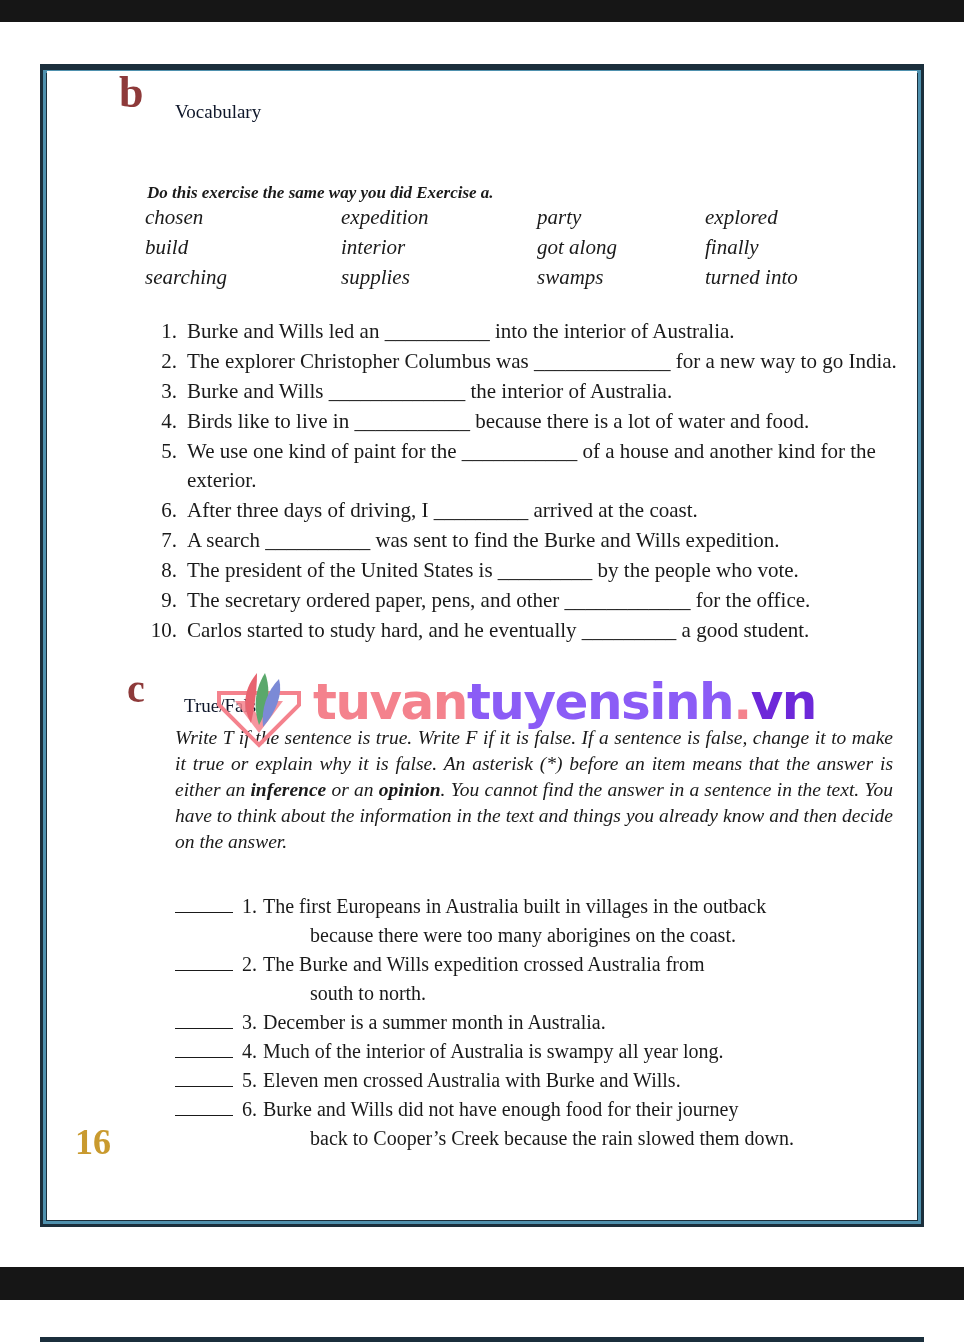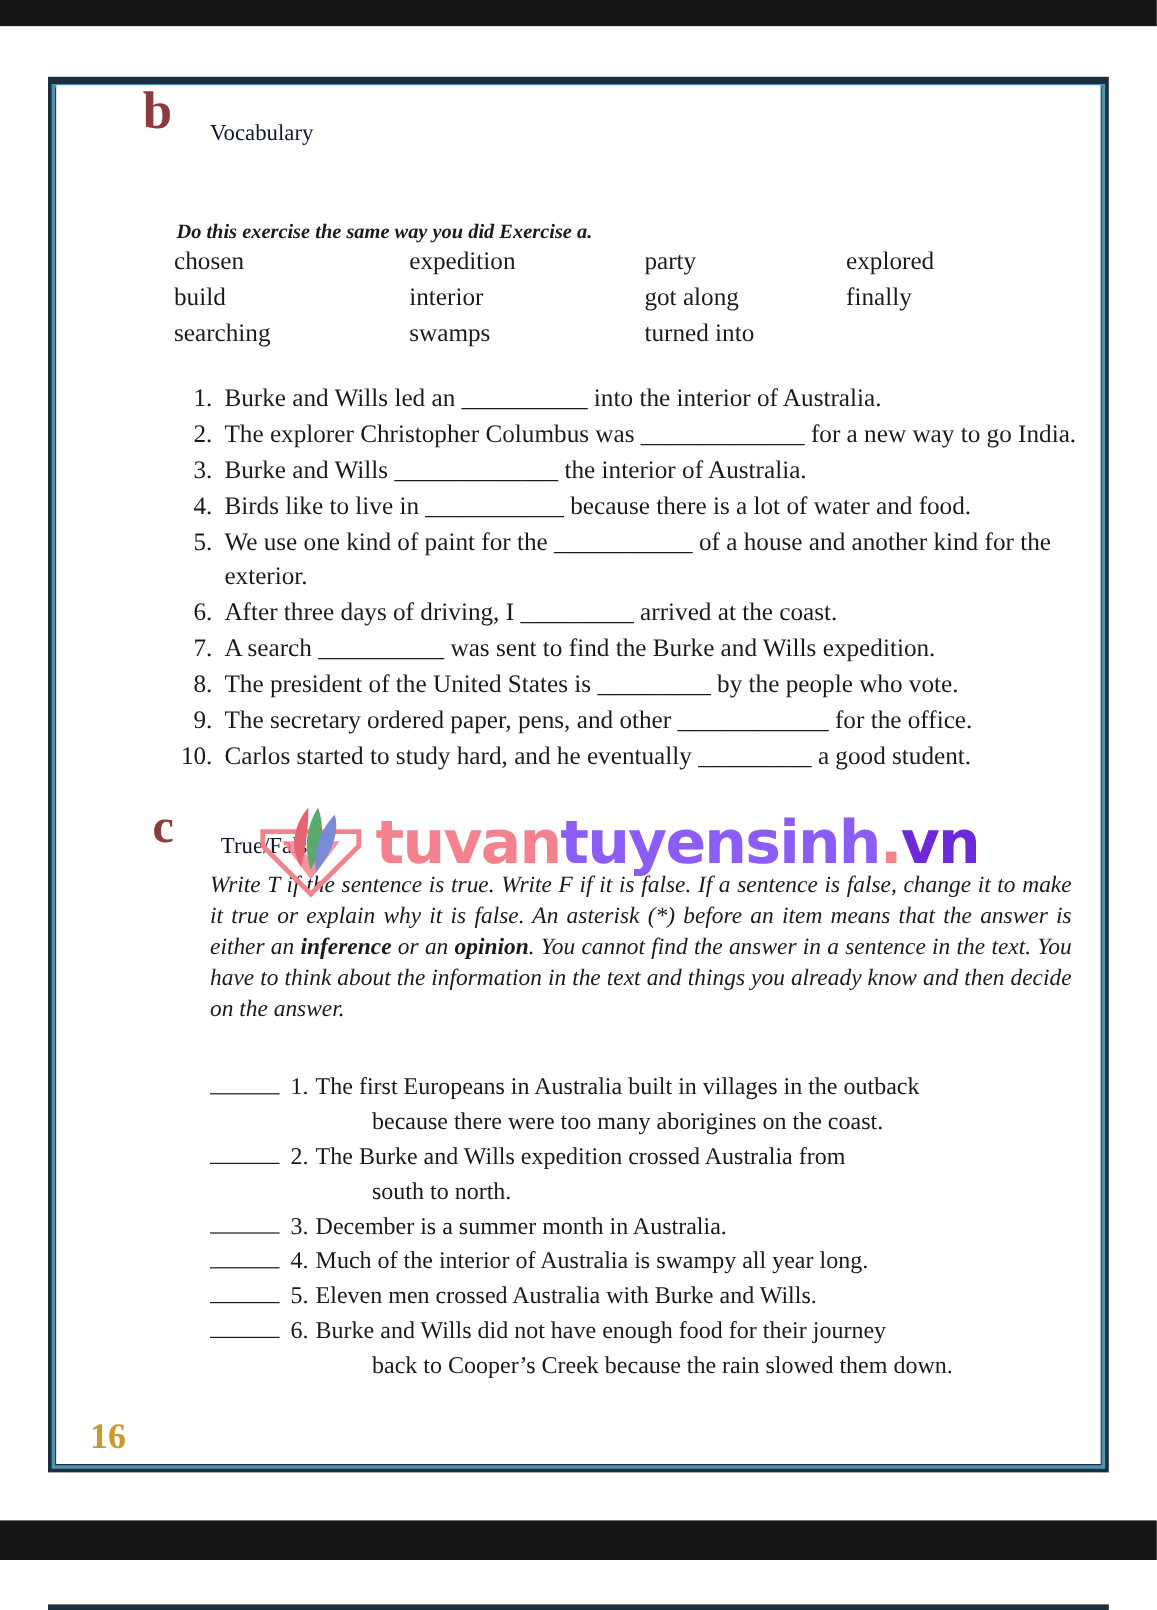--- a/index.html
+++ b/index.html
@@ -112,21 +112,21 @@
     position: absolute;
     left: 98px; top: 134px;
     width: 740px;
   }
   .wb-row {
     display: flex;
     height: 30px;
     font-size: 21px;
     color: #1a1a1a;
   }
-  .wb-cell { width: 196px; flex: none; }
+  .wb-cell { width: 196px; flex: none; font-style: italic; }
   .wb-cell:nth-child(3) { width: 168px; }
 
   .numlist {
     position: absolute;
     left: 98px; top: 246px;
     width: 790px;
     font-size: 21px;
     color: #1a1a1a;
   }
   .nl-item {
@@ -177,22 +177,22 @@
     border-bottom: 1.6px solid #1a1a1a;
     height: 17px;
     margin-right: 9px;
   }
   .tf-num { flex: none; margin-right: 6px; }
   .tf-body { flex: 1; }
   .tf-cont { padding-left: 135px; }
 
   .page-num {
     position: absolute;
-    left: 28px; top: 1110px;
-    font-size: 30px;
+    left: 28px; top: 1050px;
+    font-size: 36px;
     font-weight: bold;
     color: #c99a2e;
     font-family: "Liberation Serif", serif;
   }
 
   
   .watermark {
     position: absolute;
     left: 158px; top: 600px;
     width: 570px; height: 78px;
@@ -244,20 +244,21 @@
             <span class="wb-cell">explored</span>
           </div>
           <div class="wb-row">
             <span class="wb-cell">build</span>
             <span class="wb-cell">interior</span>
             <span class="wb-cell">got along</span>
             <span class="wb-cell">finally</span>
           </div>
           <div class="wb-row">
             <span class="wb-cell">searching</span>
+            <span class="wb-cell">supplies</span>
             <span class="wb-cell">swamps</span>
             <span class="wb-cell">turned into</span>
           </div>
         </div>
 
         <div class="numlist">
           <div class="nl-item">
             <span class="nl-num">1.</span>
             <span class="nl-text">Burke and Wills led an __________ into the interior of Australia.</span>
           </div>

